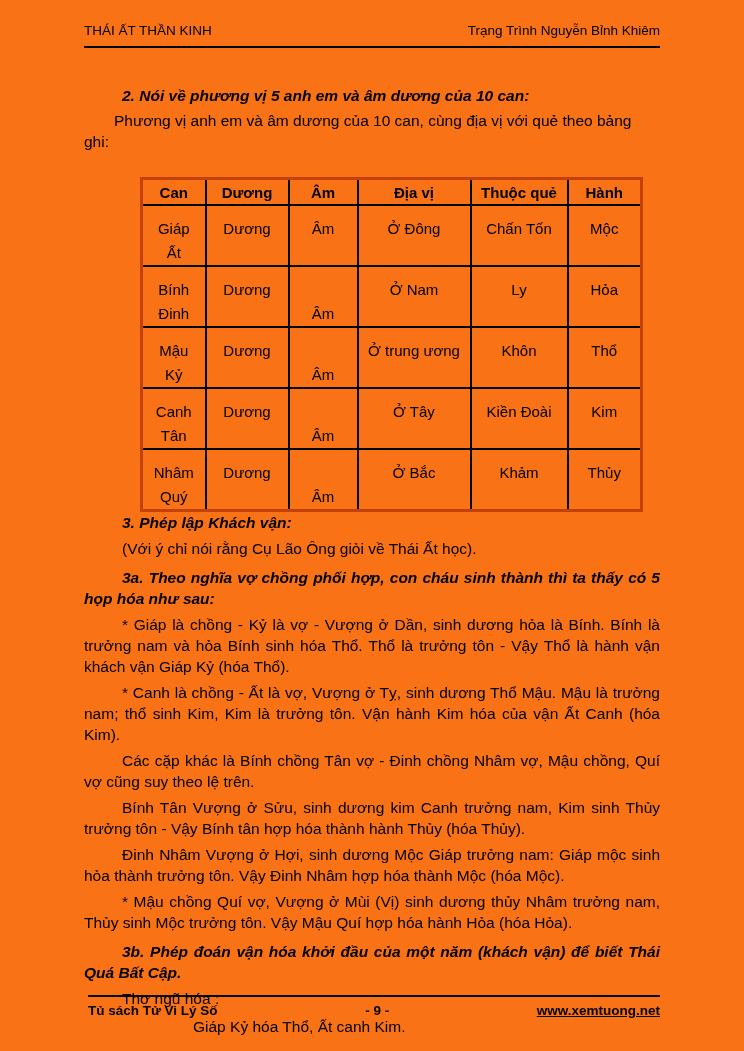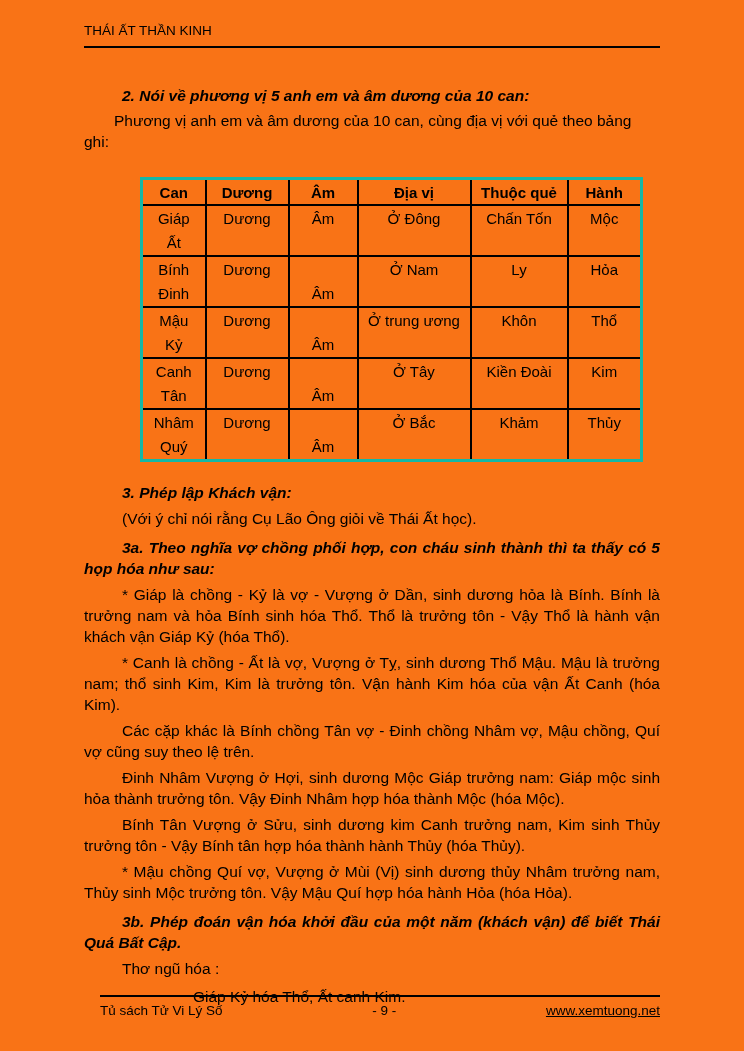--- a/index.html
+++ b/index.html
@@ -23,70 +23,72 @@
     line-height: 17px;
     padding-bottom: 7px;
     border-bottom: 2px solid #000;
   }
   
   .content { margin: 0 84px; font-size: 15.5px; line-height: 21px; }
   .h-bi { font-weight: bold; font-style: italic; }
   .heading { margin: 0; text-indent: 38px; }
   .s2-heading { margin-top: 37px; }
   .s2-intro { margin: 4px 0 12px; text-indent: 30px; }
-  .s3-heading { margin-top: 20px; }
+  .s3-heading { }
   .para { margin: 5px 0 0; text-indent: 38px; }
   .just { text-align: justify; }
   .para-h { margin: 8px 0 0; text-indent: 38px; text-align: justify; }
   .poem { margin: 7px 0 0 109px; }
   
   .doc-table {
     border-collapse: collapse;
     table-layout: fixed;
     margin: 25px 0 0 56px;
-    border: 3px solid #14b8a6;
+    border: 3px solid #c2410c;
   }
   .doc-table th, .doc-table td { border: 2px solid #000; padding: 0; }
   .doc-table th {
     height: 24px;
     font-size: 15px;
     font-weight: bold;
     text-align: center;
     vertical-align: middle;
   }
   .doc-table td {
     height: 48px;
     font-size: 15px;
     text-align: center;
     vertical-align: top;
-    padding-top: 1px;
+    padding-top: 11px;
   }
   .cell-line { display: block; height: 24px; line-height: 24px; }
   
   .running-footer {
     position: absolute;
-    left: 100px;
+    left: 88px;
     right: 84px;
     top: 995px;
     border-top: 2px solid #000;
     padding-top: 5px;
     display: flex;
     justify-content: space-between;
     font-size: 13.5px;
     line-height: 17px;
+    font-weight: bold;
   }
   .footer-link { color: #000; text-decoration: underline; cursor: pointer; }
 </style>
 </head>
 <body>
 
 <div class="page">
 
   <div class="running-header">
     <span>THÁI ẤT THẦN KINH</span>
+    <span>Trạng Trình Nguyễn Bỉnh Khiêm</span>
   </div>
 
   <div class="content">
 
     <p class="h-bi heading s2-heading">2. Nói về phương vị 5 anh em và âm dương của 10 can:</p>
     <p class="s2-intro">Phương vị anh em và âm dương của 10 can, cùng địa vị với quẻ theo bảng ghi:</p>
 
     <table class="doc-table">
       <colgroup>
         <col style="width:64px">
@@ -240,22 +242,22 @@
       </tbody>
     </table>
 
     <p class="h-bi heading s3-heading">3. Phép lập Khách vận:</p>
     <p class="para">(Với ý chỉ nói rằng Cụ Lão Ông giỏi về Thái Ất học).</p>
 
     <p class="h-bi para-h">3a. Theo nghĩa vợ chồng phối hợp, con cháu sinh thành thì ta thấy có 5 họp hóa như sau:</p>
     <p class="para just">* Giáp là chồng - Kỷ là vợ - Vượng ở Dần, sinh dương hỏa là Bính. Bính là trưởng nam và hỏa Bính sinh hóa Thổ. Thổ là trưởng tôn - Vậy Thổ là hành vận khách vận Giáp Kỷ (hóa Thổ).</p>
     <p class="para just">* Canh là chồng - Ất là vợ, Vượng ở Tỵ, sinh dương Thổ Mậu. Mậu là trưởng nam; thổ sinh Kim, Kim là trưởng tôn. Vận hành Kim hóa của vận Ất Canh (hóa Kim).</p>
     <p class="para just">Các cặp khác là Bính chồng Tân vợ - Đinh chồng Nhâm vợ, Mậu chồng, Quí vợ cũng suy theo lệ trên.</p>
+    <p class="para just">Bính Tân Vượng ở Sửu, sinh dương kim Canh trưởng nam, Kim sinh Thủy trưởng tôn - Vậy Bính tân hợp hóa thành hành Thủy (hóa Thủy).</p>
     <p class="para just">Đinh Nhâm Vượng ở Hợi, sinh dương Mộc Giáp trưởng nam: Giáp mộc sinh hỏa thành trưởng tôn. Vậy Đinh Nhâm hợp hóa thành Mộc (hóa Mộc).</p>
-    <p class="para just">Bính Tân Vượng ở Sửu, sinh dương kim Canh trưởng nam, Kim sinh Thủy trưởng tôn - Vậy Bính tân hợp hóa thành hành Thủy (hóa Thủy).</p>
     <p class="para just">* Mậu chồng Quí vợ, Vượng ở Mùi (Vị) sinh dương thủy Nhâm trưởng nam, Thủy sinh Mộc trưởng tôn. Vậy Mậu Quí hợp hóa hành Hỏa (hóa Hỏa).</p>
 
     <p class="h-bi para-h">3b. Phép đoán vận hóa khởi đầu của một năm (khách vận) để biết Thái Quá Bất Cập.</p>
     <p class="para">Thơ ngũ hóa :</p>
     <p class="poem">Giáp Kỷ hóa Thổ, Ất canh Kim.</p>
 
   </div>
 
   <div class="running-footer">
     <span>Tủ sách Tử Vi Lý Số</span>

